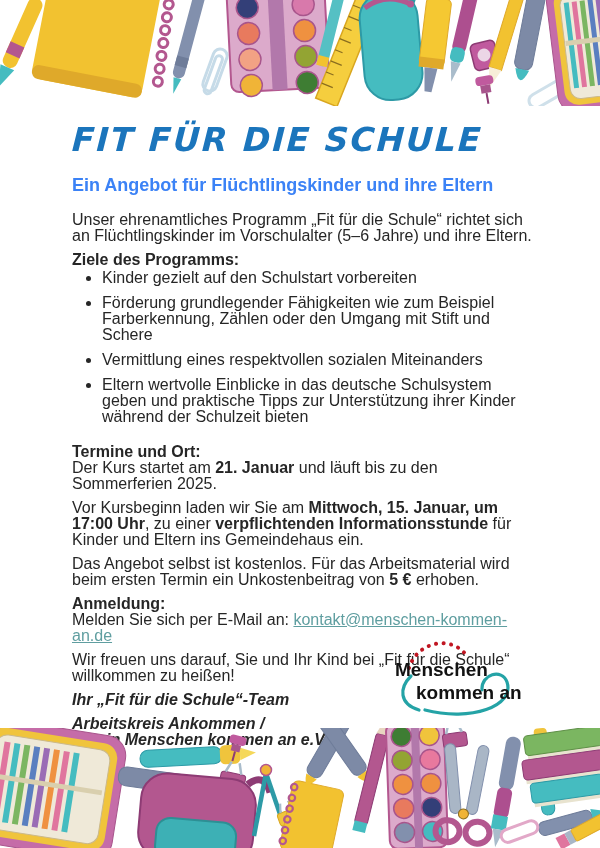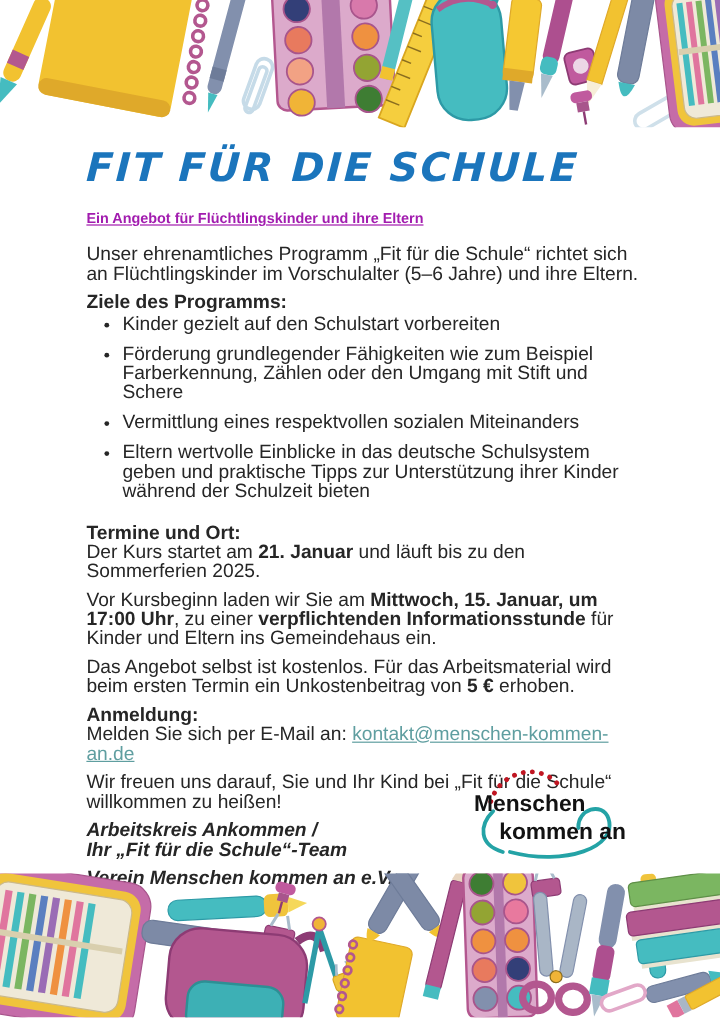--- a/index.html
+++ b/index.html
@@ -14,21 +14,21 @@
   }
   .border-band{position:absolute;left:0;width:600px;pointer-events:none;}
   .border-top{top:0;height:106px;}
   .border-bottom{bottom:0;height:120px;}
   .content{position:absolute;left:72px;top:122px;width:462px;}
   h1{
     margin:0;font-family:"DejaVu Sans",sans-serif;font-style:italic;font-weight:800;
     font-size:33px;letter-spacing:2px;color:var(--title-blue);line-height:1.1;
     transform:skewX(-3deg);transform-origin:left;white-space:nowrap;
   }
-  h2{margin:17px 0 15px;font-size:12px;font-weight:700;color:#a21caf;line-height:1.2;text-decoration:underline;}
+  h2{margin:17px 0 15px;font-size:18px;font-weight:700;color:#3b82f6;line-height:1.2;}
   p,li,.sec-h{font-size:16px;line-height:16px;}
   .para{margin:0 0 8px;}
   .sec-h{font-weight:700;margin:0;}
   strong{font-weight:700;}
   ul{margin:2px 0 19px;padding-left:30px;}
   li{margin:0 0 9px;}
   li:last-child{margin-bottom:0;}
   .block{margin:0 0 8px;}
   .block .line{margin:0;}
   a.email{color:var(--link-teal);text-decoration:underline;}
@@ -180,22 +180,22 @@
     <p class="line"><span>Das Angebot selbst ist kostenlos. Für das Arbeitsmaterial wird beim ersten Termin ein Unkostenbeitrag von </span><strong>5 €</strong><span> erhoben.</span></p>
   </div>
 
   <div class="block">
     <p class="sec-h line">Anmeldung:</p>
     <p class="line"><span>Melden Sie sich per E-Mail an: </span><a class="email" href="kontakt@menschen-kommen-an.de">kontakt@menschen-kommen-an.de</a></p>
   </div>
 
   <p class="para">Wir freuen uns darauf, Sie und Ihr Kind bei „Fit für die Schule“ willkommen zu heißen!</p>
 
+  <p class="sig sig-team para">Ihr „Fit für die Schule“-Team</p>
   <p class="sig sig-org">Arbeitskreis Ankommen /</p>
-  <p class="sig sig-team para">Ihr „Fit für die Schule“-Team</p>
   <p class="sig sig-org">Verein Menschen kommen an e.V.</p>
 </div>
 
 <div class="logo">
   <svg width="150" height="82" viewBox="0 0 150 82">
     <path d="M 30 32 C 38 6 72 -2 88 20" fill="none" style="stroke:var(--logo-red)" stroke-width="4" stroke-linecap="round" stroke-dasharray="0.1 7.5"></path>
     <path d="M 32 40 C 20 52 20 68 40 74" fill="none" style="stroke:var(--logo-teal)" stroke-width="3.2" stroke-linecap="round"></path>
     <path d="M 46 74 C 92 86 136 70 128 46 C 123 32 102 38 103 54" fill="none" style="stroke:var(--logo-teal)" stroke-width="3.2" stroke-linecap="round"></path>
     <text class="logotxt" x="16" y="40" font-size="19">Menschen</text>
     <text class="logotxt" x="37" y="63" font-size="19">kommen an</text>

